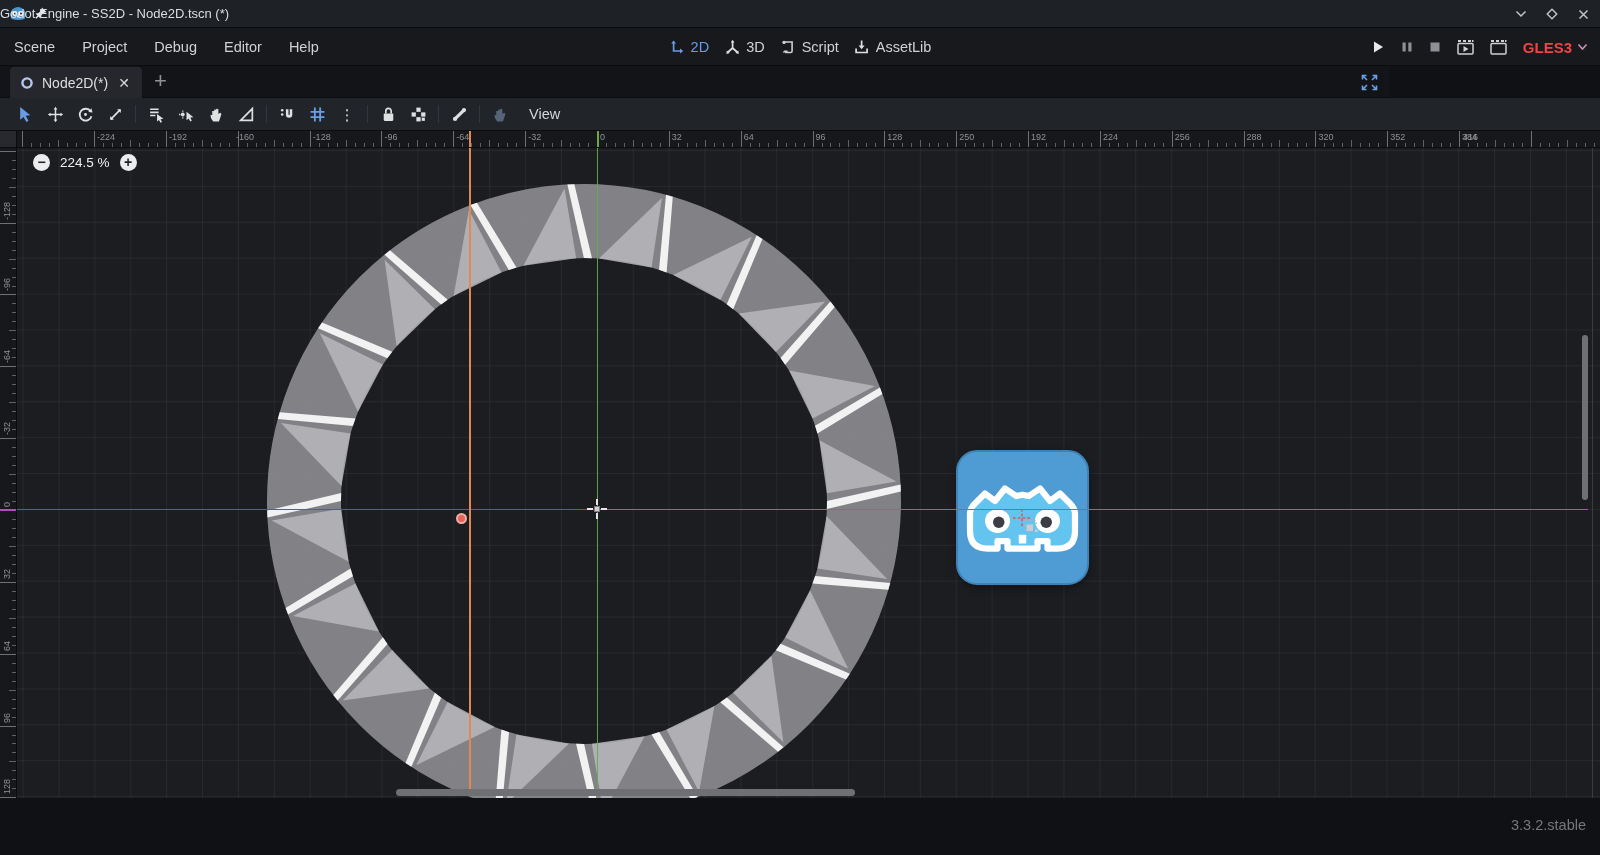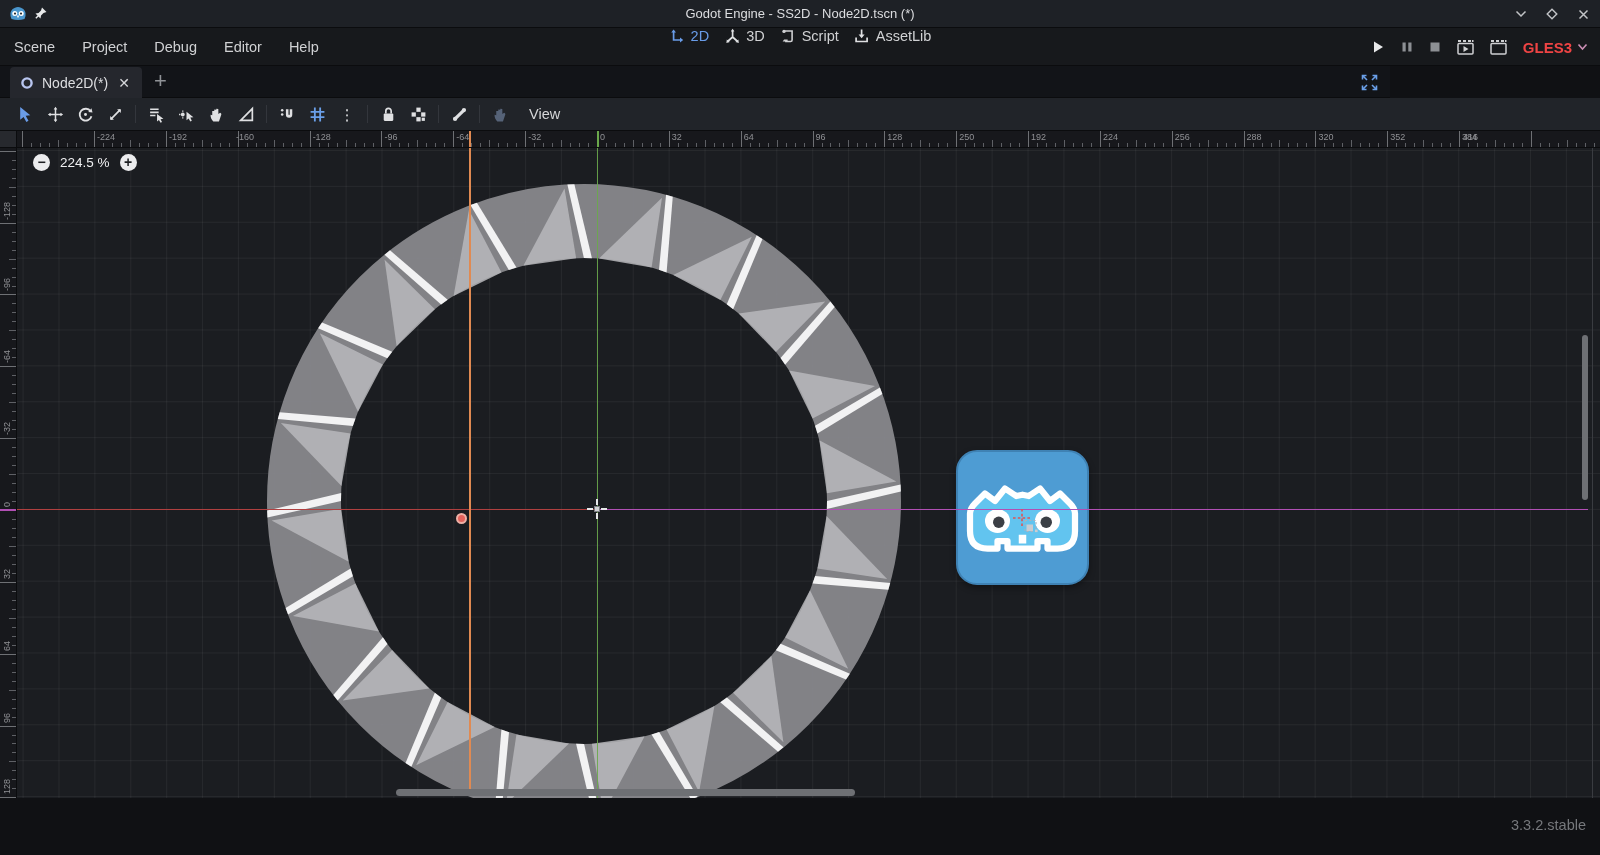--- a/index.html
+++ b/index.html
@@ -8,32 +8,32 @@
        font-family:"Liberation Sans",sans-serif;background:#101114;color:#d0d1d3;
        -webkit-font-smoothing:antialiased;}
   svg{display:block;}
 
   
   .titlebar{position:absolute;left:0;top:0;width:1600px;height:28px;background:#1e2126;
             border-bottom:1px solid #0b0c0e;}
   .titlebar .logo{position:absolute;left:8px;top:4px;}
   .titlebar .pin{position:absolute;left:33px;top:6px;}
   .titlebar .title{position:absolute;left:0;right:0;top:0;height:28px;line-height:28px;
-                   text-align:center;font-size:13px;color:#dcdde0;}
+                   text-align:left;font-size:13px;color:#dcdde0;}
   .win-controls{position:absolute;right:10px;top:0;height:28px;display:flex;align-items:center;gap:17px;}
   .win-btn{width:14px;height:14px;display:flex;align-items:center;justify-content:center;cursor:default;}
 
   
   .menubar{position:absolute;left:0;top:28px;width:1600px;height:38px;background:#17191c;
            border-bottom:1px solid #0b0c0e;}
   .menus{position:absolute;left:14px;top:0;height:38px;display:flex;align-items:center;gap:27px;
          font-size:14.5px;color:#d0d1d3;}
   .menus span{cursor:default;}
   .workspaces{position:absolute;left:50%;top:0;transform:translateX(-50%);height:38px;
-              display:flex;align-items:flex-start;gap:15px;font-size:14.5px;}
+              display:flex;align-items:center;gap:15px;font-size:14.5px;}
   .ws{display:flex;align-items:center;gap:6px;color:#d0d1d3;}
   .ws.active{color:#699ce8;}
   .runbar{position:absolute;right:12px;top:0;height:38px;display:flex;align-items:center;gap:16px;}
   .renderer{display:flex;align-items:center;gap:5px;color:#ef4444;font-size:15px;font-weight:bold;}
 
   
   .scenetabs{position:absolute;left:0;top:66px;width:1390px;height:32px;background:#121418;
              border-bottom:1px solid #0b0c0e;}
   .scene-tab{position:absolute;left:10px;top:1px;height:31px;background:#25272d;
              border-radius:4px 4px 0 0;display:flex;align-items:center;gap:8px;padding:0 10px 0 10px;}

